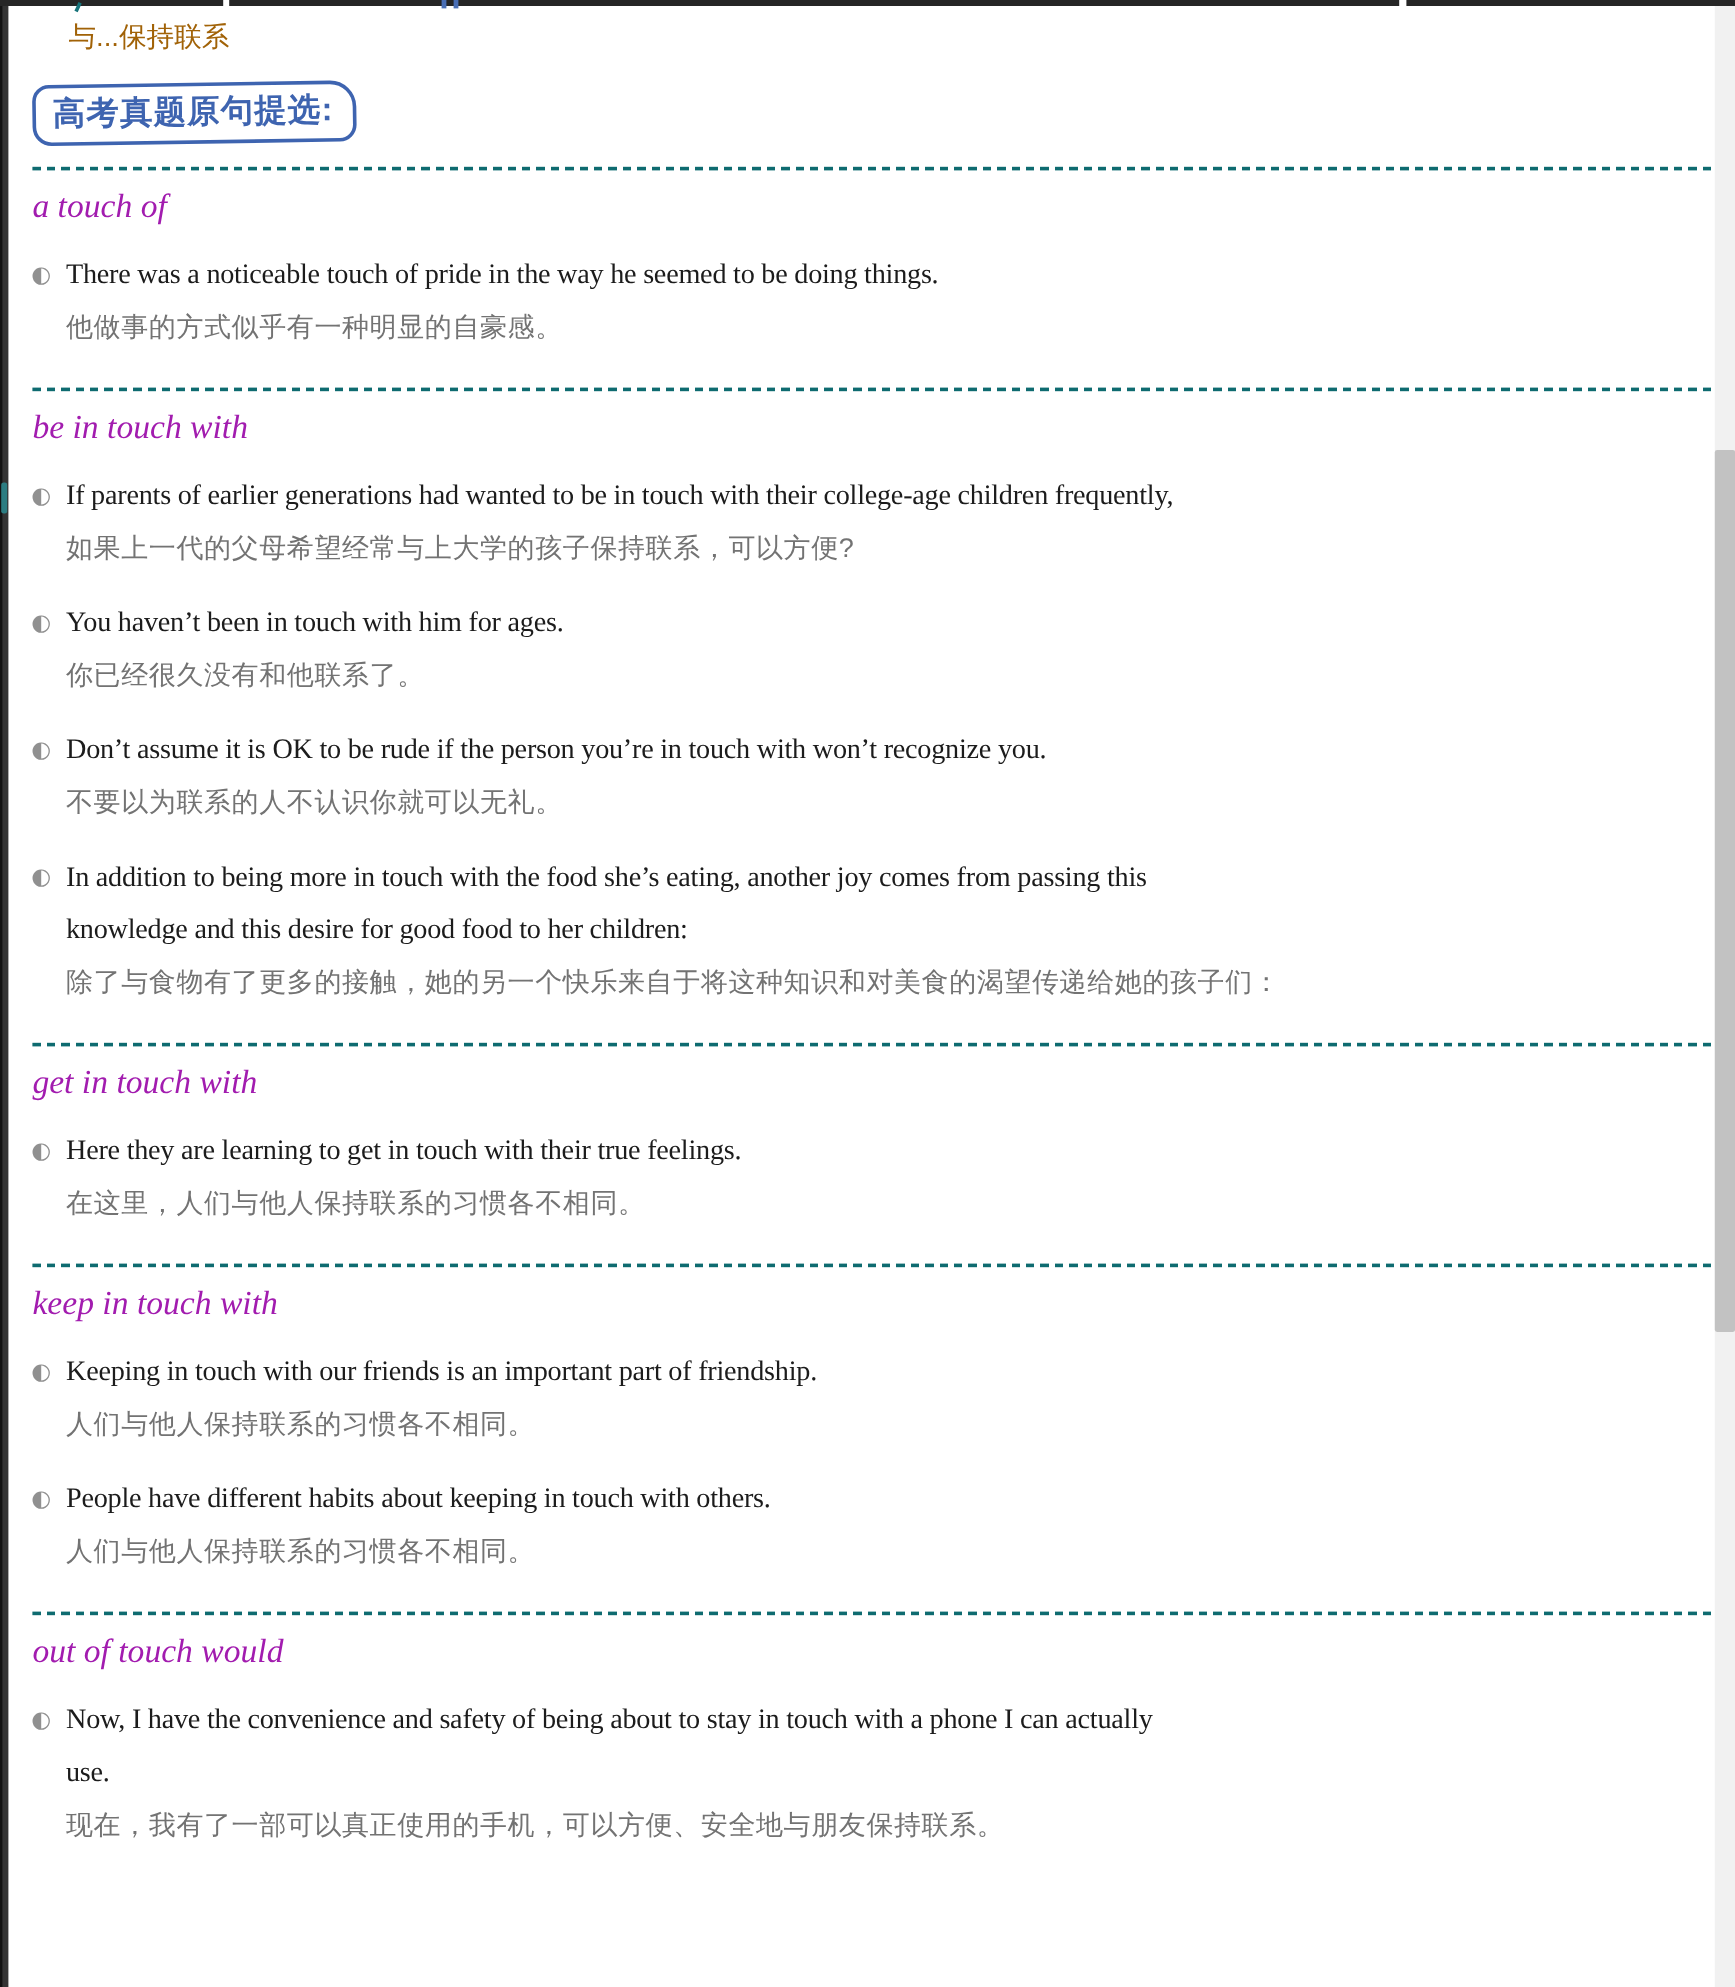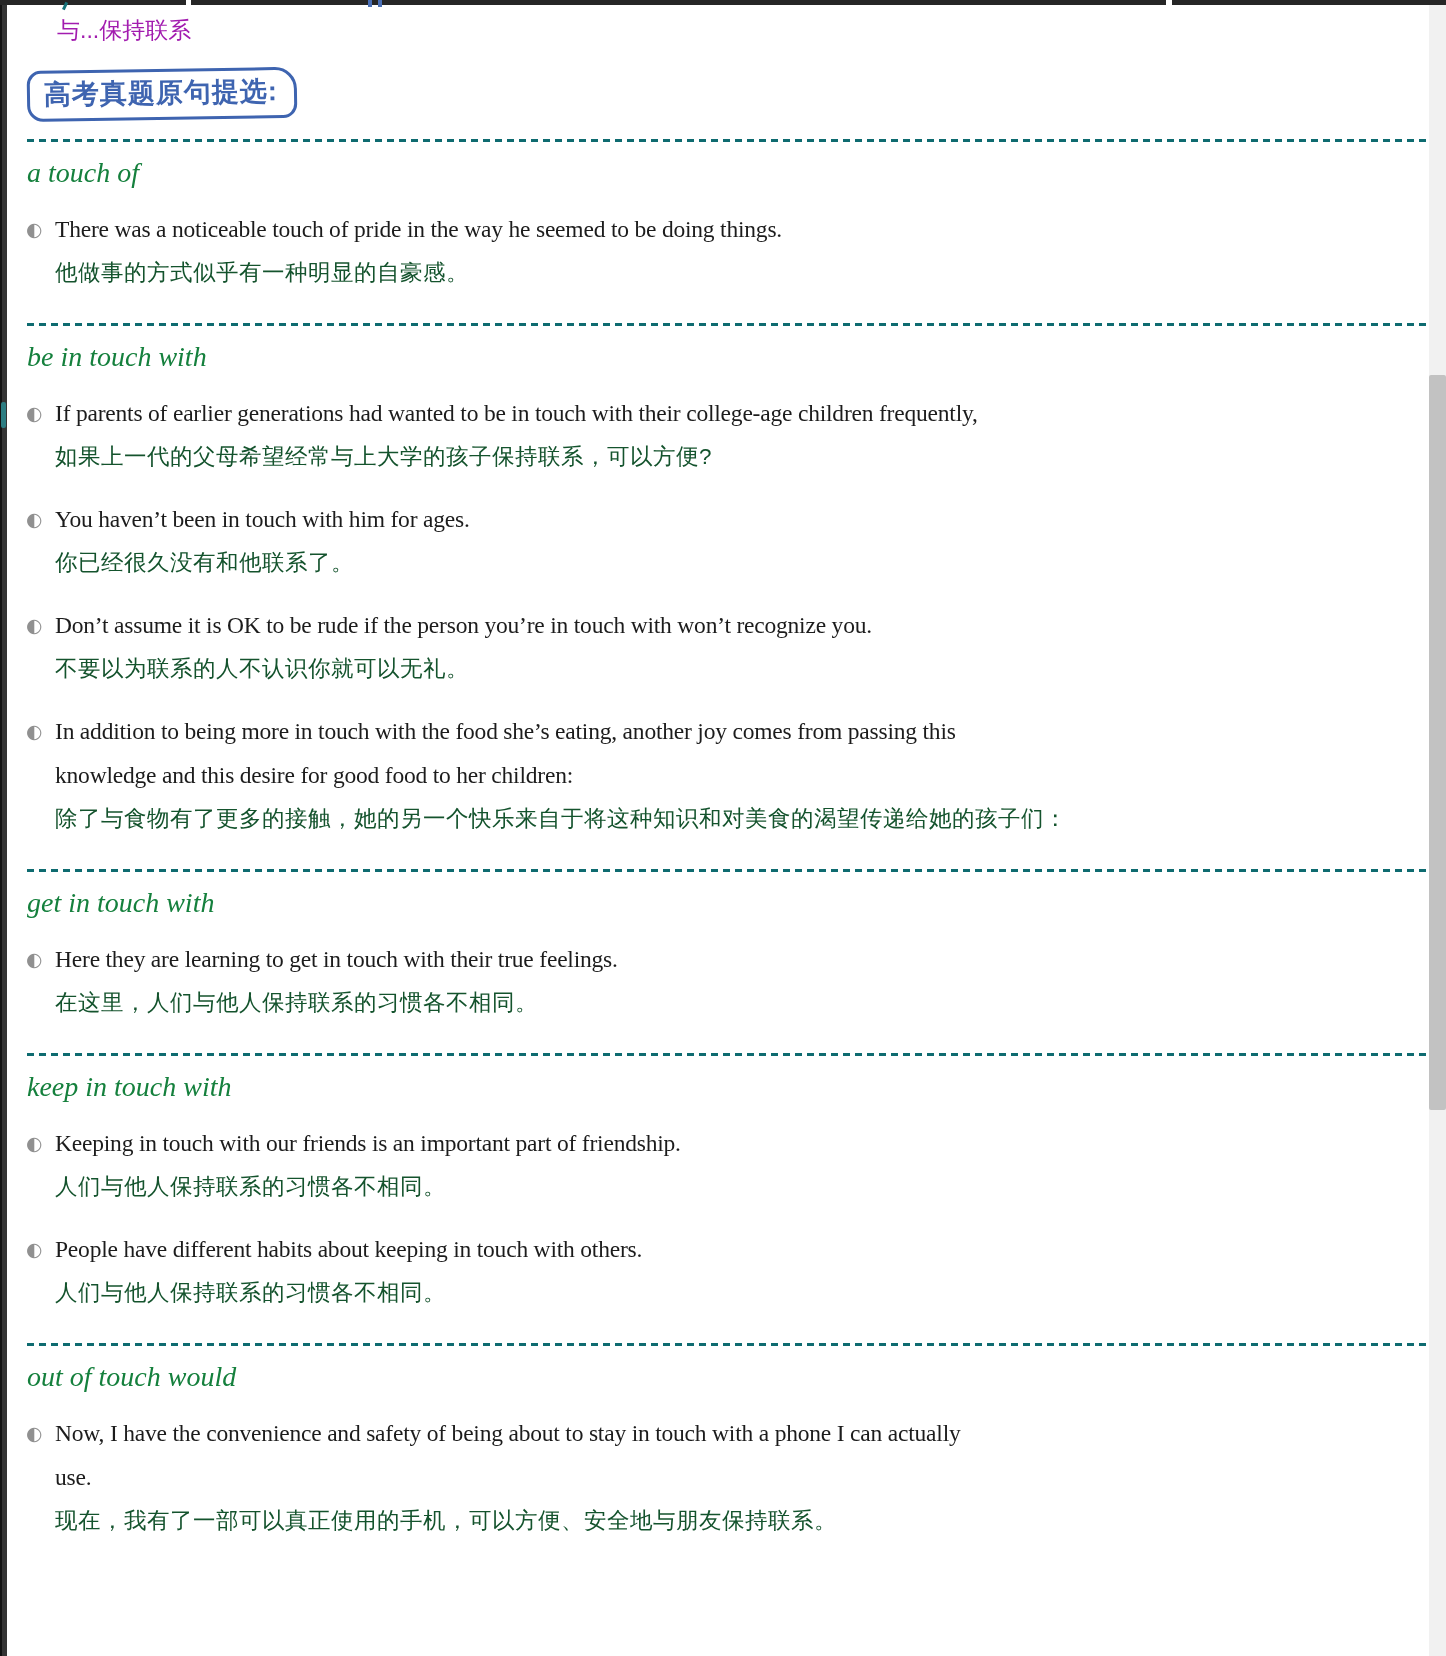--- a/index.html
+++ b/index.html
@@ -16,45 +16,45 @@
   
   .frag{position:absolute;z-index:41;}
   .frag-teal-top{left:55px;top:0;width:9px;height:8px;border-right:3px solid #17737a;transform:rotate(25deg);}
   .frag-blue-a{left:368px;top:0;width:4px;height:7px;background:#4a6fb5;}
   .frag-blue-b{left:378px;top:0;width:4px;height:7px;background:#4a6fb5;}
   .frag-teal-left{left:1px;top:402px;width:5px;height:26px;background:#2c7d82;border-radius:2px;z-index:31;}
   
   .content{position:absolute;top:0;left:7px;width:1422px;padding:0 0 0 20px;box-sizing:border-box;}
   .top-phrase{
     padding-top:15px;margin:0 0 0 30px;font-family:"Liberation Sans", sans-serif;
-    font-size:23px;line-height:30px;color:#a21caf;
+    font-size:23px;line-height:30px;color:#a16207;
   }
   .badge{
     display:inline-block;margin:26px 0 0 0;border:3px solid #3e64b0;
     border-radius:14px 22px 14px 16px;padding:3px 16px 6px 14px;
     font-family:"Liberation Sans", sans-serif;font-weight:bold;font-size:27px;
     letter-spacing:1px;color:#3e64b0;transform:rotate(-0.9deg);transform-origin:left center;
   }
   .phrase-section{display:block;}
   .divider{
     height:3px;margin-top:28px;
     background:repeating-linear-gradient(to right,#0e6b70 0 7px,transparent 7px 12px);
   }
   .first-divider{margin-top:17px;}
   .phrase{
     margin:14px 0 0 0;font-size:28px;line-height:33px;font-style:italic;
-    color:#15803d;font-family:"Liberation Serif", serif;
+    color:#a21caf;font-family:"Liberation Serif", serif;
   }
   .entry{position:relative;margin-top:18px;padding-left:28px;}
   .entry + .entry{margin-top:18px;}
   .entry:first-of-type{margin-top:7px;}
   .en-line{font-size:23.5px;line-height:44px;color:#1c1c1c;letter-spacing:-0.2px;}
   .zh-line{
     font-family:"Liberation Sans", sans-serif;font-size:22.5px;line-height:44px;
-    color:#14532d;letter-spacing:0.5px;
+    color:#737373;letter-spacing:0.5px;
   }
   .bullet{
     position:absolute;left:-1px;top:11px;width:24px;
     font-family:"DejaVu Sans", sans-serif;font-size:19px;line-height:22px;
     color:#909090;font-style:normal;
   }
 </style>
 </head>
 <body>
 

